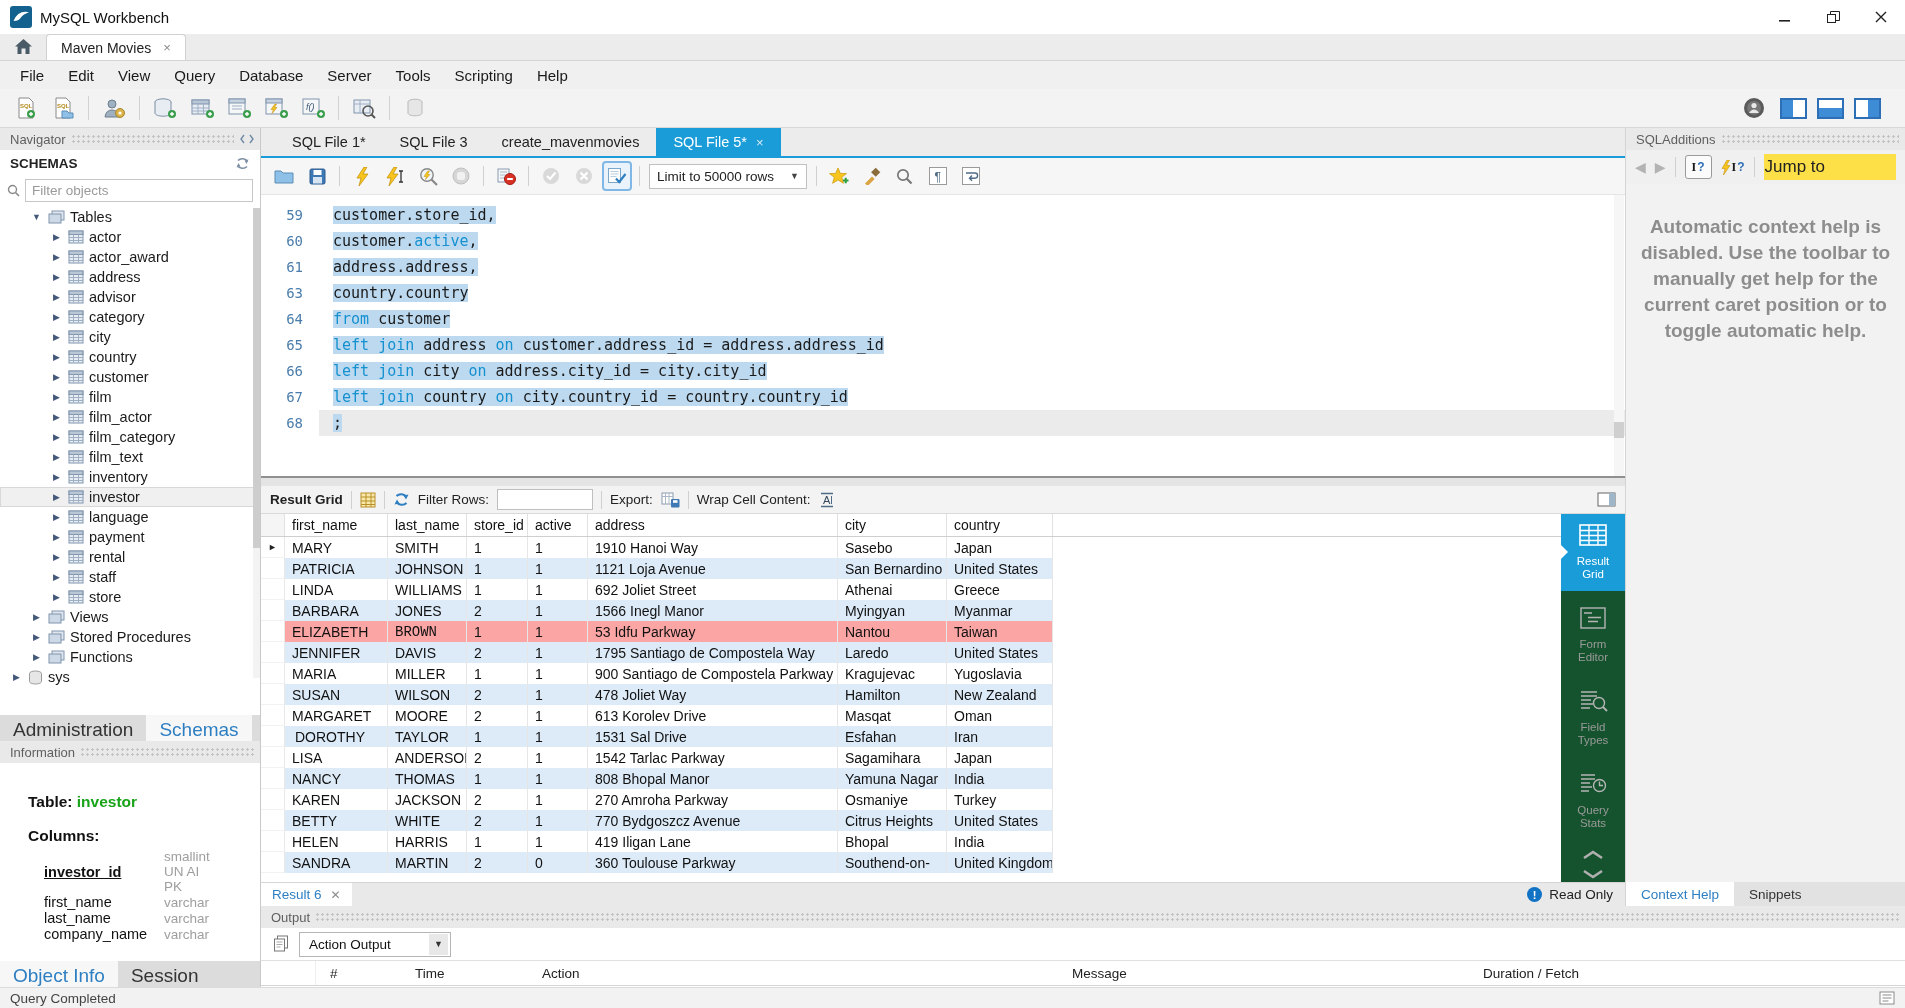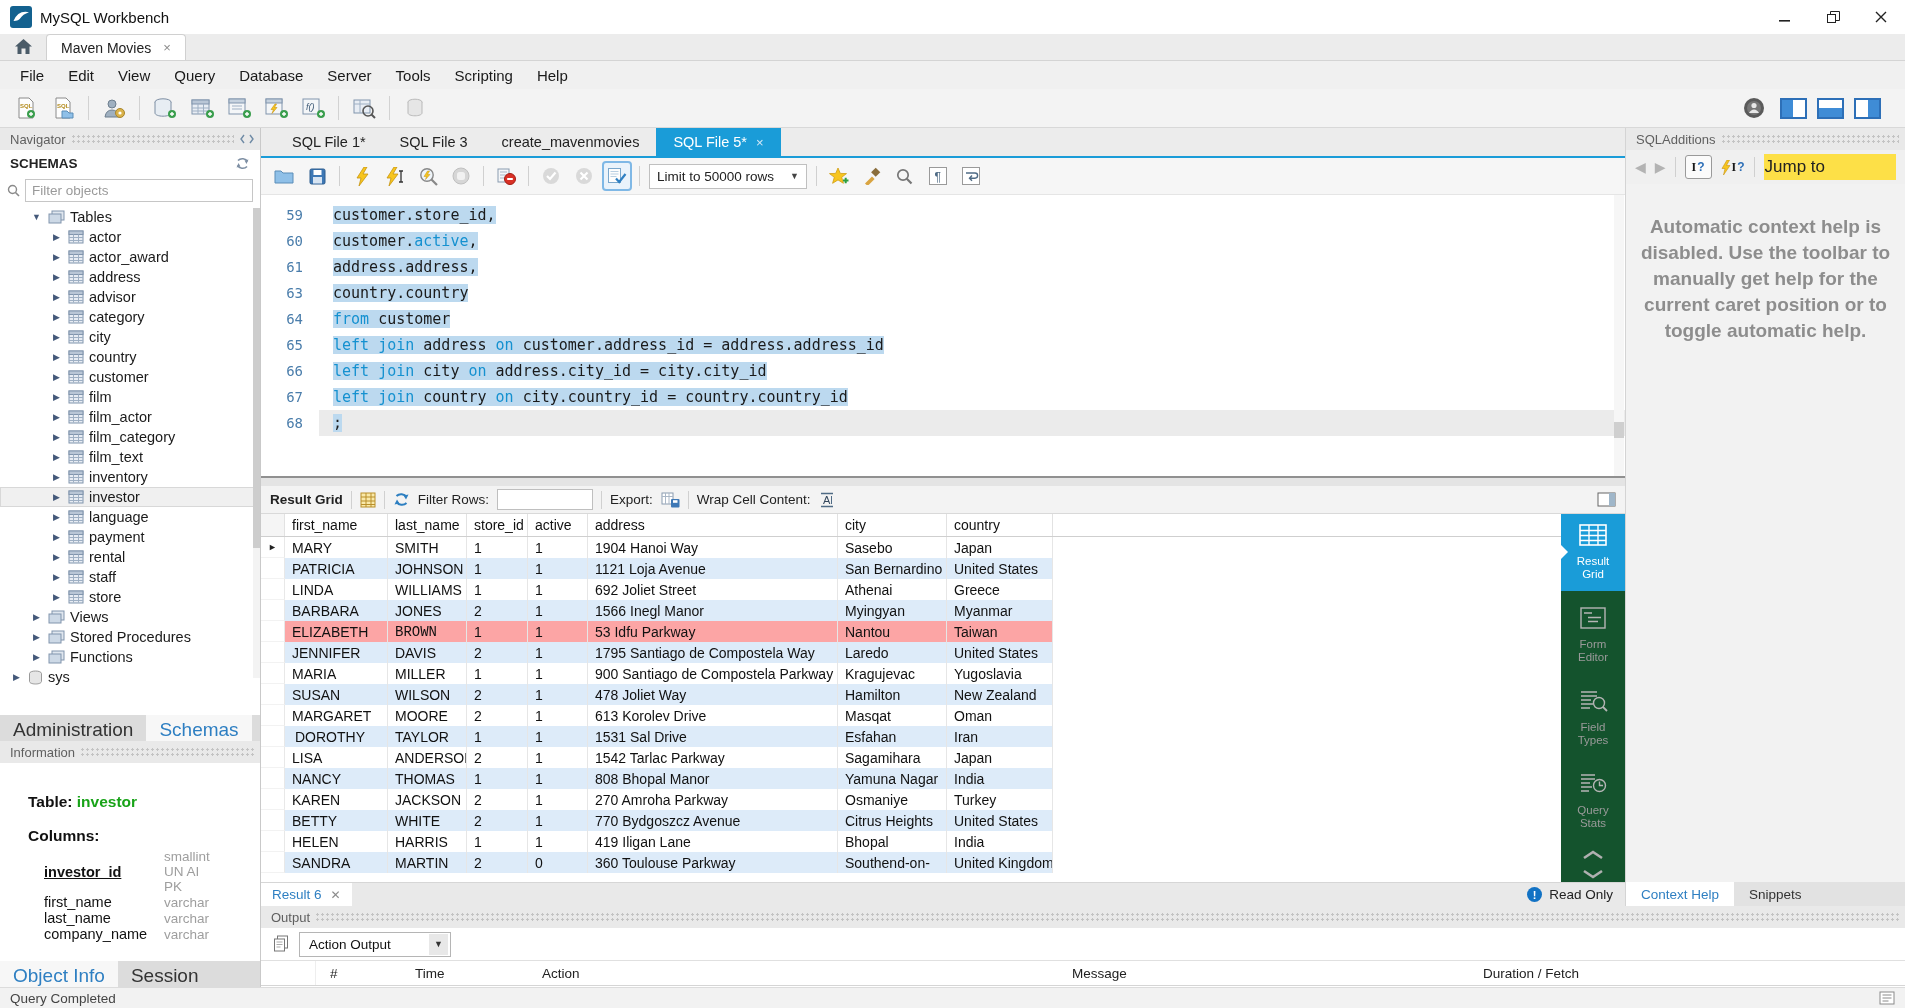--- a/index.html
+++ b/index.html
@@ -891,21 +891,21 @@
             <div class="grid-rows" id="grid-rows">
                 <div class="grid-row">
                   <div class="row-sel">
                     <span class="row-marker">►</span>
                   </div>
                   <div class="cells" style="background: rgb(255, 255, 255);">
                     <div class="g-cell" style="width: 103px;">MARY</div>
                     <div class="g-cell" style="width: 79px;">SMITH</div>
                     <div class="g-cell" style="width: 61px;">1</div>
                     <div class="g-cell" style="width: 60px;">1</div>
-                    <div class="g-cell" style="width: 250px;">1904 Hanoi Way</div>
+                    <div class="g-cell" style="width: 250px;">1910 Hanoi Way</div>
                     <div class="g-cell" style="width: 109px;">Sasebo</div>
                     <div class="g-cell" style="width: 106px;">Japan</div>
                   </div>
                 </div>
                 <div class="grid-row">
                   <div class="row-sel"></div>
                   <div class="cells" style="background: var(--row-alt);">
                     <div class="g-cell" style="width: 103px;">PATRICIA</div>
                     <div class="g-cell" style="width: 79px;">JOHNSON</div>
                     <div class="g-cell" style="width: 61px;">1</div>

